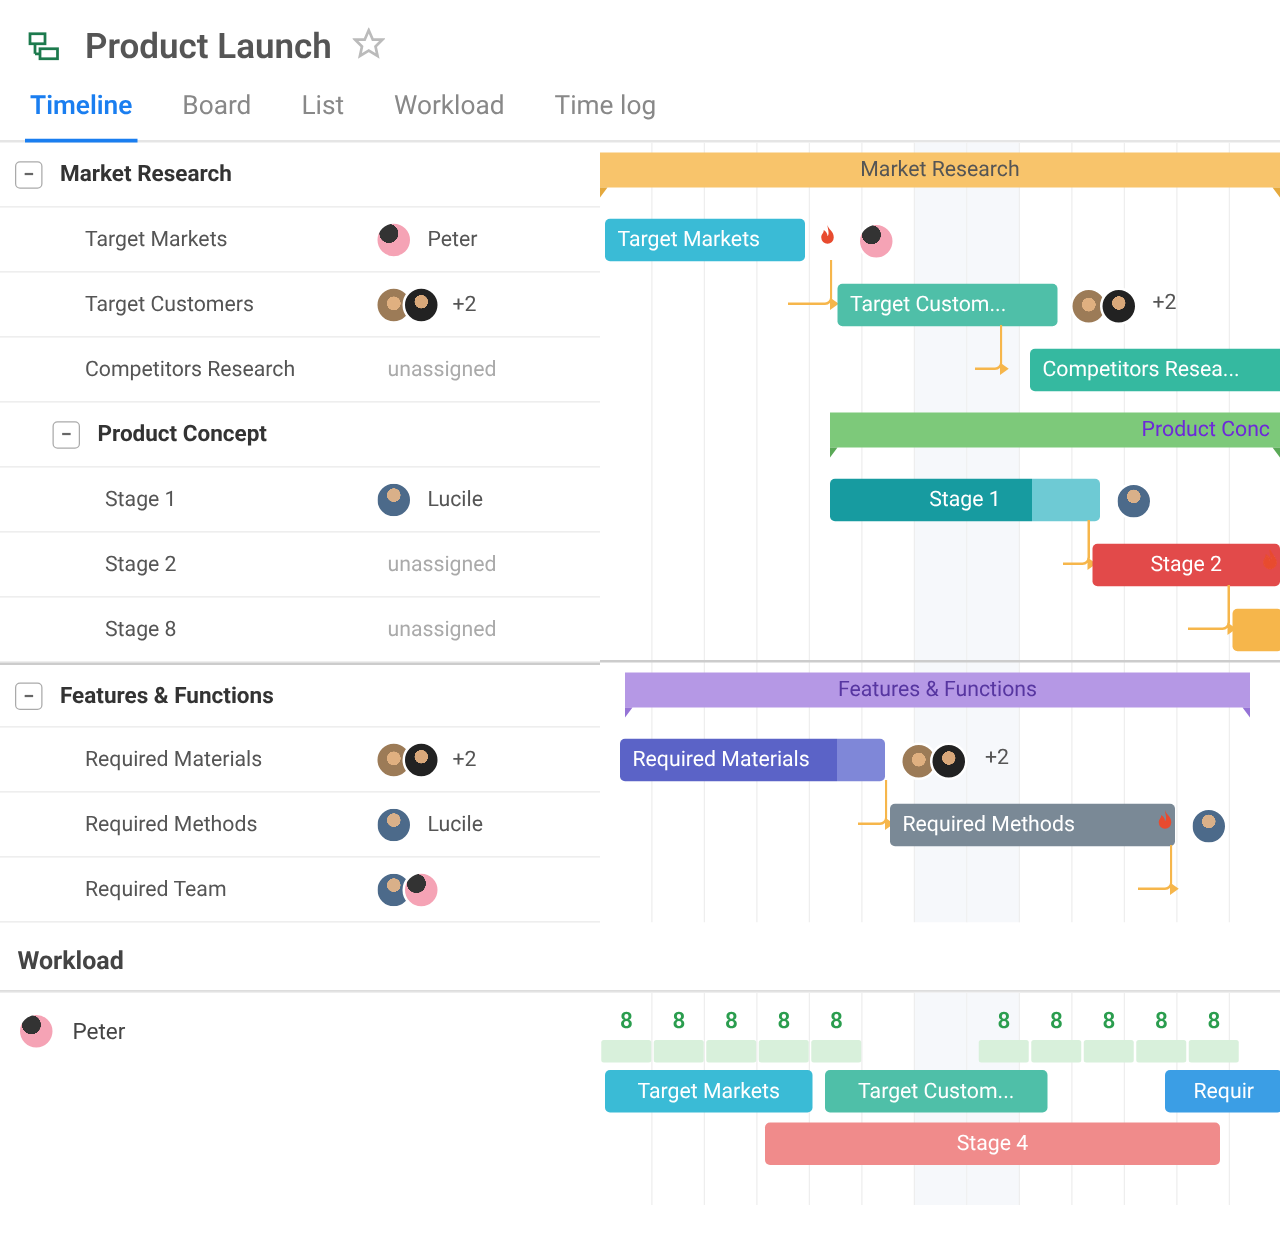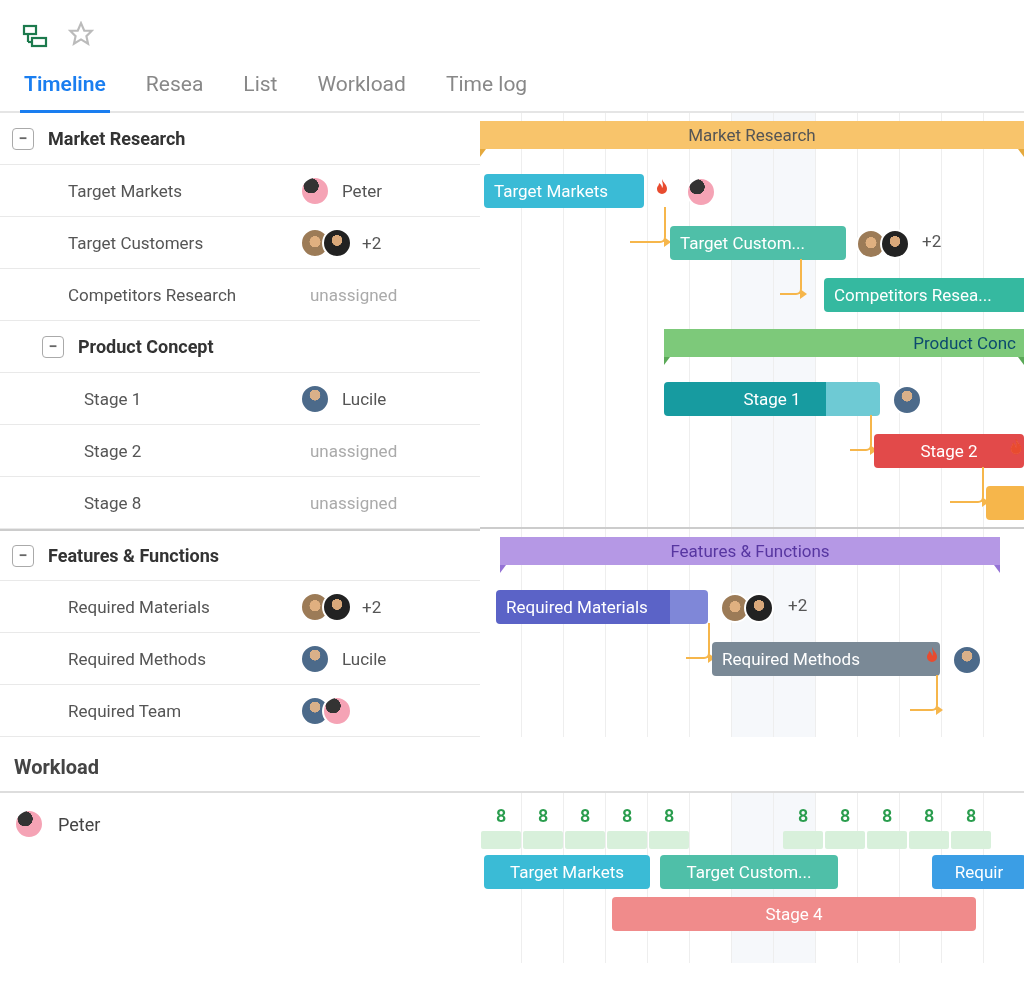--- a/index.html
+++ b/index.html
@@ -46,21 +46,21 @@
     .gantt-col.weekend { background: #f6f8fb; }
     
     .gantt-row { position: relative; height: 52px; border-bottom: 1px solid transparent; }
     .bar { position: absolute; top: 9px; height: 34px; border-radius: 4px; color: #fff; font-size: 17px; display:flex; align-items:center; padding: 0 10px; white-space: nowrap; }
     .group-bar { position: absolute; top: 8px; height: 28px; font-size: 17px; display:flex; align-items:center; justify-content:center; color: #555; }
     .group-bar::before, .group-bar::after { content:""; position:absolute; bottom:-8px; width:0; height:0; border-top:8px solid; border-left:6px solid transparent; border-right:6px solid transparent; }
     .group-bar::before { left:0; border-left:0; }
     .group-bar::after { right:0; border-right:0; }
     .group-bar.orange { background:#f8c46b; }
     .group-bar.orange::before, .group-bar.orange::after { border-top-color:#e5a93d; }
-    .group-bar.green { background:#7dc97a; color:#0c4a6e;}
+    .group-bar.green { background:#7dc97a; color:#6d28d9;}
     .group-bar.green::before, .group-bar.green::after { border-top-color:#5aa957; }
     .group-bar.purple { background:#b598e5; color:#5736a1; }
     .group-bar.purple::before, .group-bar.purple::after { border-top-color:#9573d6; }
 
     .bar.cyan { background:#3abbd6; }
     .bar.teal { background:#35b9a0; }
     .bar.teal-light { background:#4fbfa8; }
     .bar.stage1 { background: linear-gradient(to right, #179ba0 75%, #6ecad4 75%); }
     .bar.red { background:#e24a4a; }
     .bar.orange-small { background:#f6b64b; }
@@ -96,30 +96,31 @@
 
 <div class="header">
   <div class="project-icon">
     <svg width="32" height="32" viewBox="0 0 32 32" fill="none" stroke="#1c7a4d" stroke-width="2.2">
       <rect x="4" y="6" width="12" height="8"></rect>
       <rect x="12" y="18" width="14" height="8"></rect>
       <line x1="8" y1="14" x2="8" y2="22"></line>
       <line x1="8" y1="22" x2="12" y2="22"></line>
     </svg>
   </div>
+  <div class="project-title">Product Launch</div>
   <div class="star-icon">
     <svg width="26" height="26" viewBox="0 0 24 24" fill="none" stroke="#bbb" stroke-width="2">
         <polygon points="12 2 15 9 22 9 17 14 18.5 21 12 17 5.5 21 7 14 2 9 9 9"></polygon>
       </svg>
   </div>
 </div>
 
 <div class="tabs">
   <div class="tab active">Timeline</div>
-  <div class="tab">Resea</div>
+  <div class="tab">Board</div>
   <div class="tab">List</div>
   <div class="tab">Workload</div>
   <div class="tab">Time log</div>
 </div>
 
 <div class="main">
 
   <div class="left-panel">
 
     <div class="row group-row">

